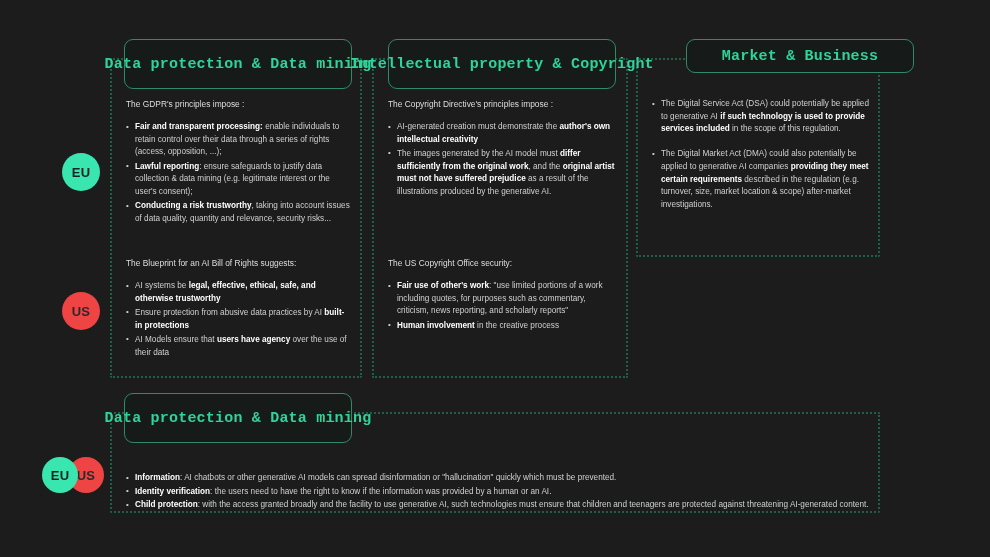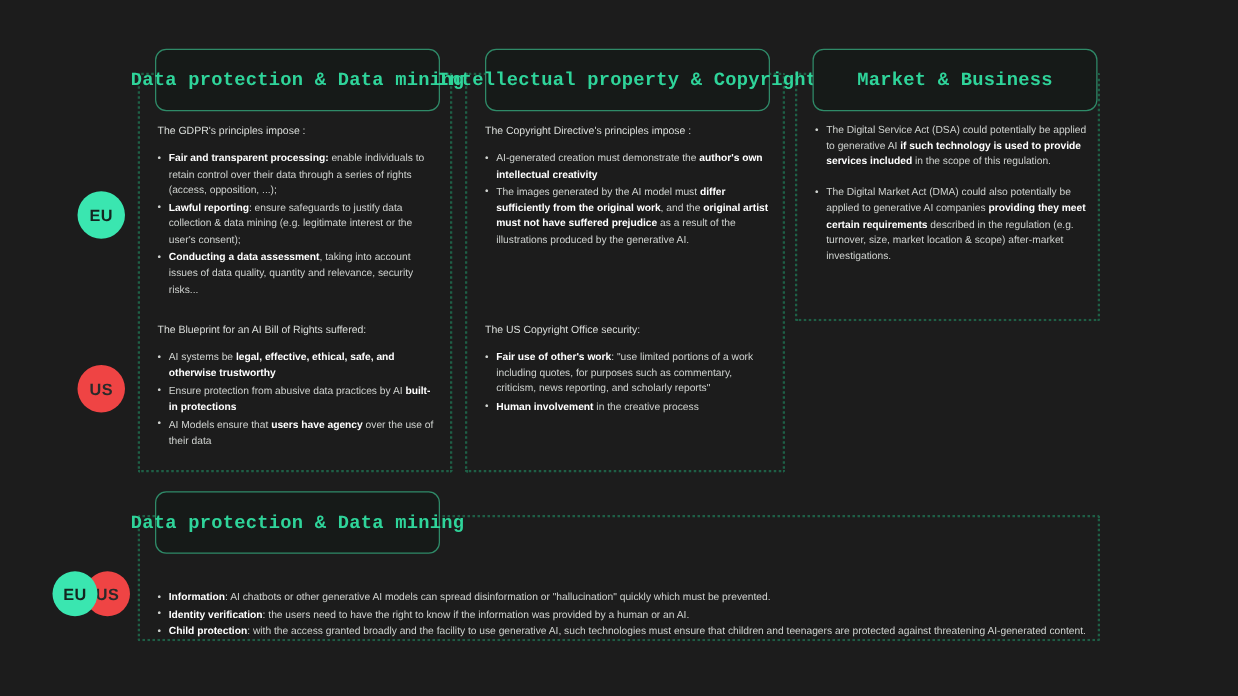--- a/index.html
+++ b/index.html
@@ -74,21 +74,21 @@
   .pill-title {
     font-family: Liberation Mono, monospace;
     font-weight: 700;
     color: #2fd49a;
     font-size: 15px;
     letter-spacing: 0.2px;
     white-space: nowrap;
   }
   .pill-1 { left: 124px; top: 39px; width: 228px; height: 50px; }
   .pill-2 { left: 388px; top: 39px; width: 228px; height: 50px; }
-  .pill-3 { left: 650px; top: 39px; width: 228px; height: 50px; justify-content: center; }
+  .pill-3 { left: 686px; top: 39px; width: 228px; height: 34px; justify-content: center; }
   .pill-4 { left: 124px; top: 393px; width: 228px; height: 50px; }
 
   
   .body-block {
     position: absolute;
     font-size: 8.2px;
     line-height: 1.55;
     color: #cfd2cf;
   }
   .intro {
@@ -150,26 +150,26 @@
 </div>
 <div class="pill pill-4">
   <span class="pill-title">Data protection &amp; Data mining</span>
 </div>
 
 <div class="body-block blk-1a">
   <div class="intro">The GDPR's principles impose :</div>
   <ul class="items">
       <li><b>Fair and transparent processing:</b> enable individuals to retain control over their data through a series of rights (access, opposition, ...);</li>
       <li><b>Lawful reporting</b>: ensure safeguards to justify data collection &amp; data mining (e.g. legitimate interest or the user's consent);</li>
-      <li><b>Conducting a data assessment</b>, taking into account issues of data quality, quantity and relevance, security risks...</li>
+      <li><b>Conducting a risk trustworthy</b>, taking into account issues of data quality, quantity and relevance, security risks...</li>
     </ul>
 </div>
 
 <div class="body-block blk-1b">
-  <div class="intro">The Blueprint for an AI Bill of Rights suffered:</div>
+  <div class="intro">The Blueprint for an AI Bill of Rights suggests:</div>
   <ul class="items">
       <li>AI systems be <b>legal, effective, ethical, safe, and otherwise trustworthy</b></li>
       <li>Ensure protection from abusive data practices by AI <b>built-in protections</b></li>
       <li>AI Models ensure that <b>users have agency</b> over the use of their data</li>
     </ul>
 </div>
 
 <div class="body-block blk-2a">
   <div class="intro">The Copyright Directive's principles impose :</div>
   <ul class="items">

